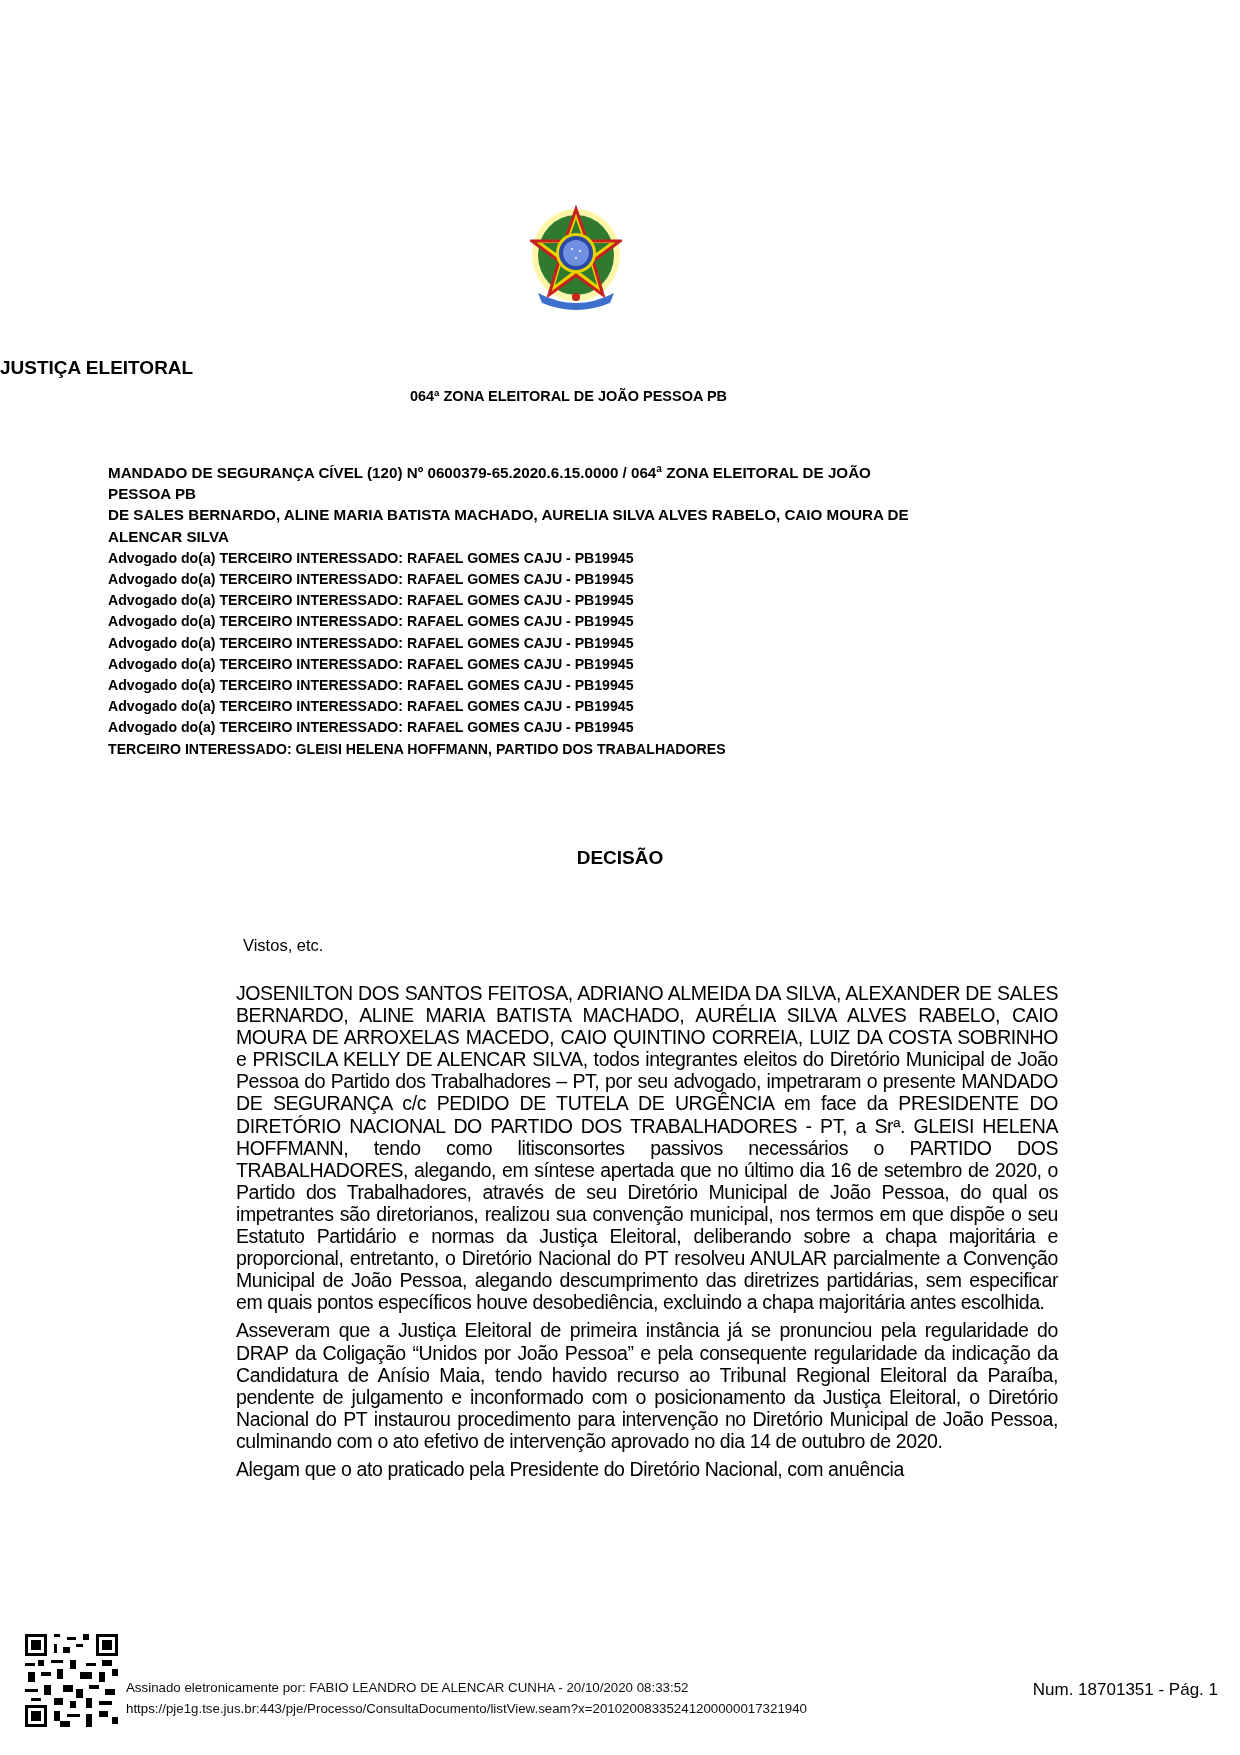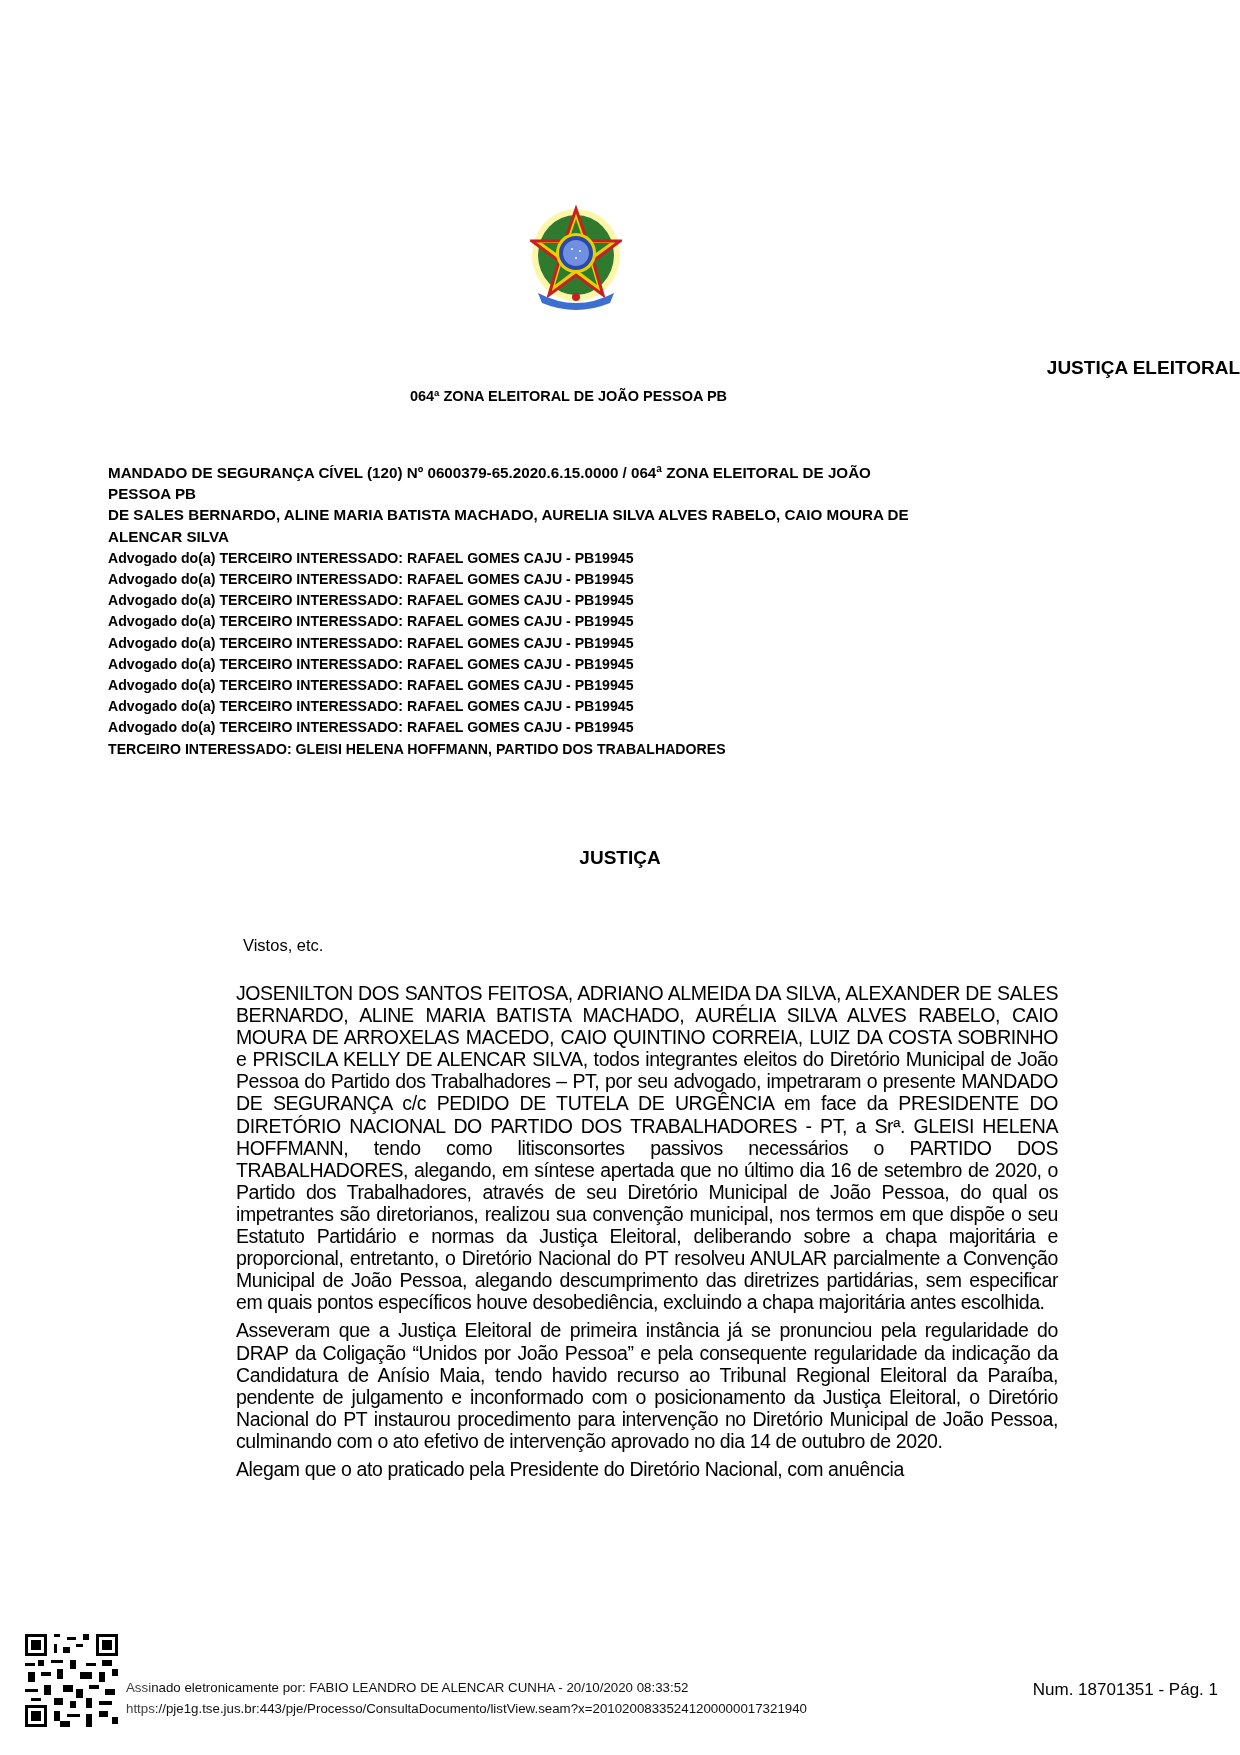--- a/index.html
+++ b/index.html
@@ -1,39 +1,39 @@
 <!DOCTYPE html>
 <html><head>
 <meta charset="utf-8">
 <style>
   html, body { margin:0; padding:0; background:#ffffff; }
   body { width:1240px; height:1755px; position:relative; overflow:hidden; color:#000; font-family:"Liberation Sans", sans-serif; }
   .page { position:absolute; inset:0; }
 
   .emblem { position:absolute; left:530px; top:205px; width:92px; height:110px; }
 
-  .court-title { position:absolute; left:0; width:1240px; top:357px; text-align:right; font-weight:bold; font-size:19px; }
+  .court-title { position:absolute; left:0; width:1240px; top:357px; text-align:left; font-weight:bold; font-size:19px; }
   .court-sub { position:absolute; left:0; width:1137px; top:388px; text-align:center; font-weight:bold; font-size:14.5px; }
 
   .header-block { position:absolute; left:108px; top:462px; width:960px; font-weight:bold; font-size:15.2px; line-height:21.2px; }
   .header-block .hline { white-space:nowrap; }
   .header-block .cond { display:inline-block; transform:scaleX(0.93); transform-origin:left; }
 
   .decisao { position:absolute; left:0; width:1240px; top:847px; text-align:center; font-weight:bold; font-size:19px; }
 
   .vistos { position:absolute; left:243px; top:936px; font-size:16.5px; }
 
   .body-text { position:absolute; left:236px; top:982px; width:822px; font-size:19.5px; line-height:22.1px; text-align:justify; }
   .body-text p { margin:0 0 6px 0; }
   .body-text .cond { letter-spacing:-0.4px; }
 
   .footer-qr { position:absolute; left:25px; top:1634px; width:93px; height:93px; }
   .footer-lines { position:absolute; left:126px; top:1677px; font-size:13.3px; line-height:21px; color:#111; }
   .footer-lines .line { white-space:nowrap; }
-  .footer-lines .fade { color:#404040; }
+  .footer-lines .fade { color:#000000; }
   .footer-num { position:absolute; right:22px; top:1680px; font-size:17px; }
 </style>
 </head>
 <body>
 
 <div class="page">
 
   <svg class="emblem" viewBox="0 0 92 110">
     <ellipse cx="46" cy="50" rx="44" ry="46" fill="#fdf6a8"></ellipse>
     <ellipse cx="46" cy="50" rx="38" ry="40" fill="#2f7a2f"></ellipse>
@@ -62,21 +62,21 @@
     <div class="hline"><span class="cond">Advogado do(a) TERCEIRO INTERESSADO: RAFAEL GOMES CAJU - PB19945</span></div>
     <div class="hline"><span class="cond">Advogado do(a) TERCEIRO INTERESSADO: RAFAEL GOMES CAJU - PB19945</span></div>
     <div class="hline"><span class="cond">Advogado do(a) TERCEIRO INTERESSADO: RAFAEL GOMES CAJU - PB19945</span></div>
     <div class="hline"><span class="cond">Advogado do(a) TERCEIRO INTERESSADO: RAFAEL GOMES CAJU - PB19945</span></div>
     <div class="hline"><span class="cond">Advogado do(a) TERCEIRO INTERESSADO: RAFAEL GOMES CAJU - PB19945</span></div>
     <div class="hline"><span class="cond">Advogado do(a) TERCEIRO INTERESSADO: RAFAEL GOMES CAJU - PB19945</span></div>
     <div class="hline"><span class="cond">Advogado do(a) TERCEIRO INTERESSADO: RAFAEL GOMES CAJU - PB19945</span></div>
     <div class="hline"><span class="cond">TERCEIRO INTERESSADO: GLEISI HELENA HOFFMANN, PARTIDO DOS TRABALHADORES</span></div>
   </div>
 
-  <div class="decisao">JUSTIÇA</div>
+  <div class="decisao">DECISÃO</div>
 
   <div class="vistos">Vistos, etc.</div>
 
   <div class="body-text">
     <p class="cond"> JOSENILTON DOS SANTOS FEITOSA, ADRIANO ALMEIDA DA SILVA, ALEXANDER DE SALES BERNARDO, ALINE MARIA BATISTA MACHADO, AURÉLIA SILVA ALVES RABELO, CAIO MOURA DE ARROXELAS MACEDO, CAIO QUINTINO CORREIA, LUIZ DA COSTA SOBRINHO e PRISCILA KELLY DE ALENCAR SILVA, todos integrantes eleitos do Diretório Municipal de João Pessoa do Partido dos Trabalhadores – PT, por seu advogado, impetraram o presente MANDADO DE SEGURANÇA c/c PEDIDO DE TUTELA DE URGÊNCIA em face da PRESIDENTE DO DIRETÓRIO NACIONAL DO PARTIDO DOS TRABALHADORES - PT, a Srª. GLEISI HELENA HOFFMANN, tendo como litisconsortes passivos necessários o PARTIDO DOS TRABALHADORES, alegando, em síntese apertada que no último dia 16 de setembro de 2020, o Partido dos Trabalhadores, através de seu Diretório Municipal de João Pessoa, do qual os impetrantes são diretorianos, realizou sua convenção municipal, nos termos em que dispõe o seu Estatuto Partidário e normas da Justiça Eleitoral, deliberando sobre a chapa majoritária e proporcional, entretanto, o Diretório Nacional do PT resolveu ANULAR parcialmente a Convenção Municipal de João Pessoa, alegando descumprimento das diretrizes partidárias, sem especificar em quais pontos específicos houve desobediência, excluindo a chapa majoritária antes escolhida.</p>
     <p class="cond">Asseveram que a Justiça Eleitoral de primeira instância já se pronunciou pela regularidade do DRAP da Coligação “Unidos por João Pessoa” e pela consequente regularidade da indicação da Candidatura de Anísio Maia, tendo havido recurso ao Tribunal Regional Eleitoral da Paraíba, pendente de julgamento e inconformado com o posicionamento da Justiça Eleitoral, o Diretório Nacional do PT instaurou procedimento para intervenção no Diretório Municipal de João Pessoa, culminando com o ato efetivo de intervenção aprovado no dia 14 de outubro de 2020.</p>
     <p class="cond">Alegam que o ato praticado pela Presidente do Diretório Nacional, com anuência</p>
   </div>
 
   <svg class="footer-qr" viewBox="0 0 29 29" shape-rendering="crispEdges">

